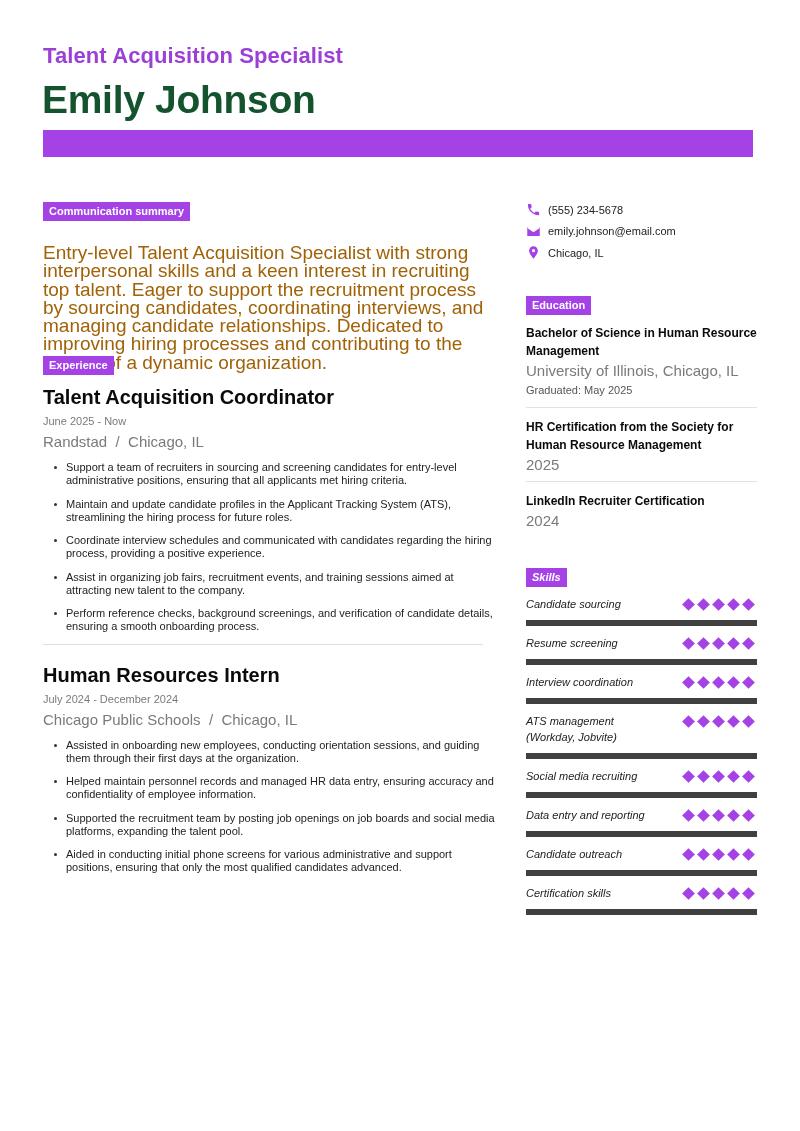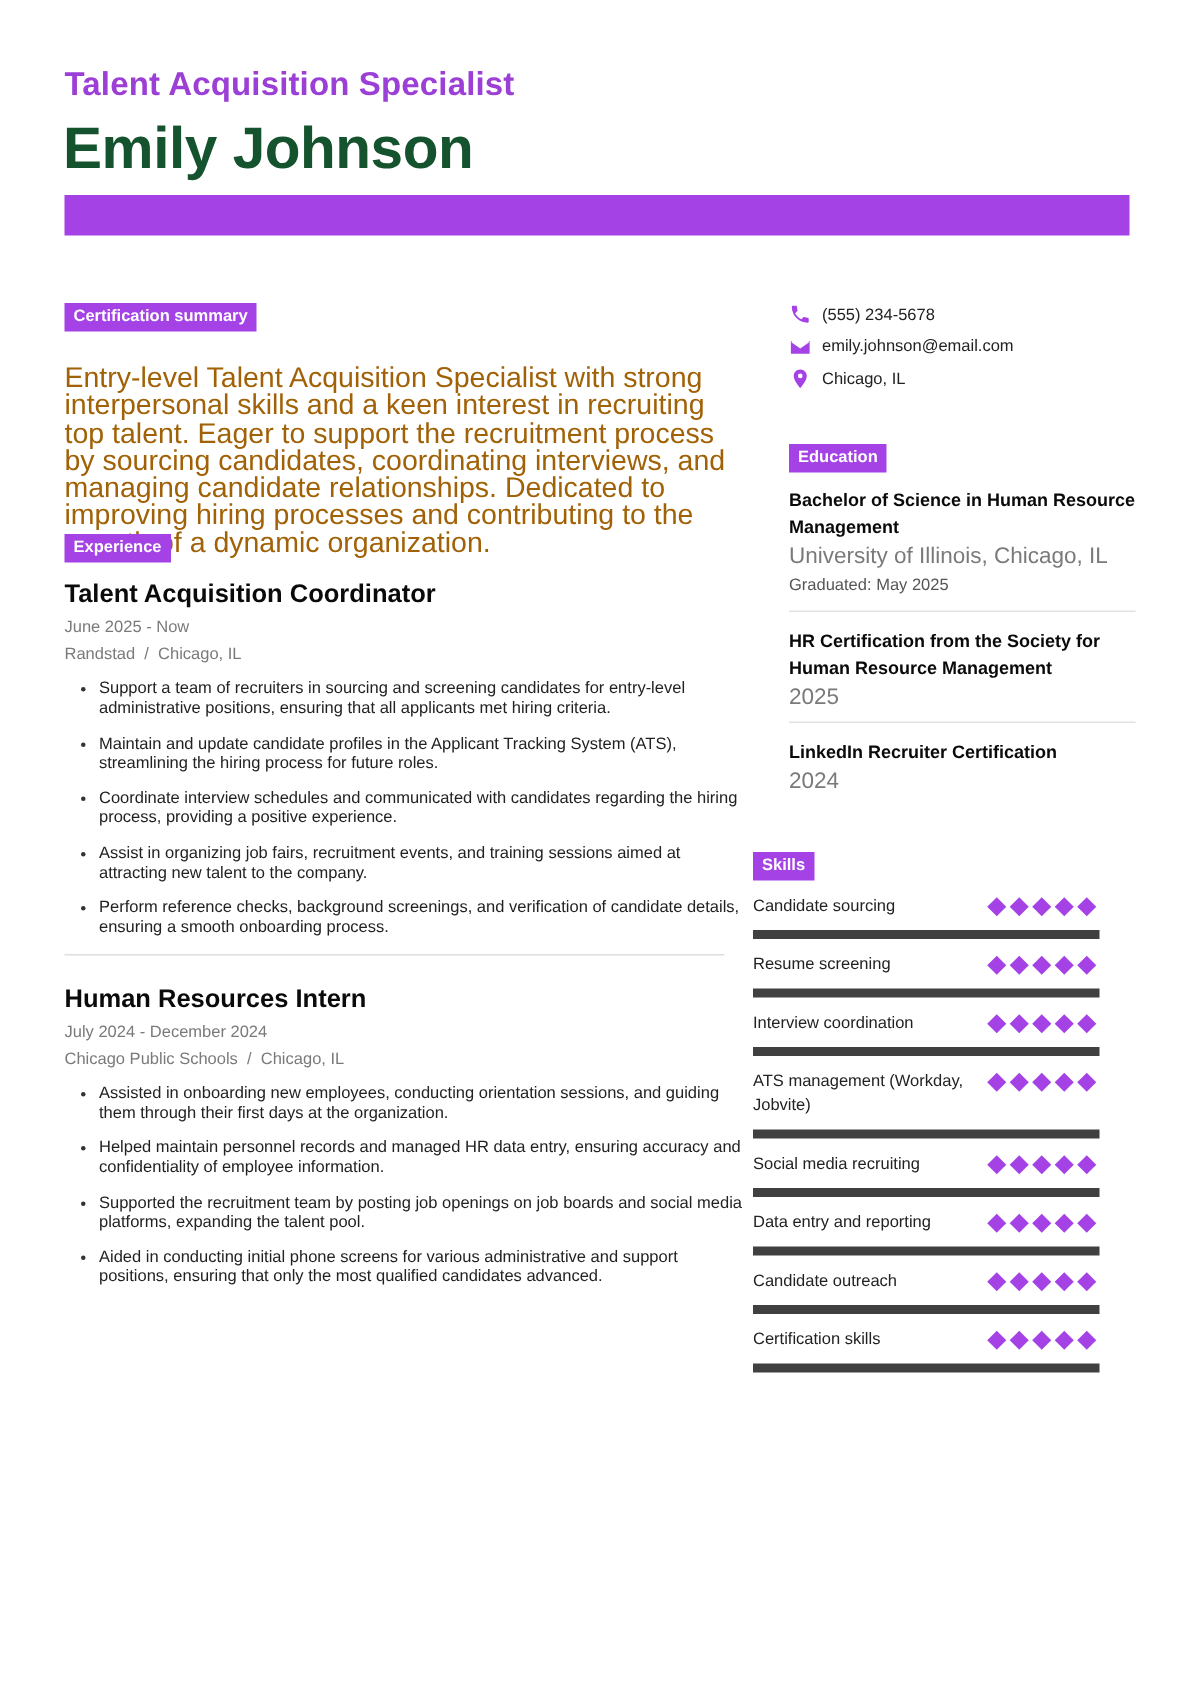--- a/index.html
+++ b/index.html
@@ -11,53 +11,53 @@
     .header-bar { position: absolute; left: 43px; top: 130px; width: 710px; height: 27px; }
 
     .tag { display: inline-block; color: #fff; font-size: 11px; font-weight: 700; padding: 2px 6px 3px 6px; line-height: 14px; }
 
     .left { position: absolute; left: 43px; top: 201px; width: 455px; }
     .right { position: absolute; left: 526px; top: 199px; width: 231px; }
 
     .summary-text { margin-top: 23px; font-size: 19px; line-height: 18.3px; color: #a16207; }
 
     .exp-section { position: absolute; left: 43px; top: 355px; width: 455px; }
-    .job-title { font-size: 17px; font-weight: 700; color: #0a0a0a; margin-top: 11px; }
+    .job-title { font-size: 20px; font-weight: 700; color: #0a0a0a; margin-top: 11px; }
     .job-meta { font-size: 11px; color: #7a7a7a; margin-top: 6px; }
-    .job-meta2 { font-size: 11px; color: #7a7a7a; margin-top: 6px; }
+    .job-meta2 { font-size: 15px; color: #7a7a7a; margin-top: 6px; }
     .bullets { list-style: none; margin-top: 11px; padding-left: 9px; }
     .bullets li { position: relative; padding-left: 14px; font-size: 11px; line-height: 13px; color: #222; margin-bottom: 10.5px; }
     .bullets li::before { content: ""; position: absolute; left: 2px; top: 5px; width: 3px; height: 3px; border-radius: 50%; background: #333; }
     .divider { height: 1px; background: #dedede; width: 440px; margin: 10px 0 19px 0; }
 
     .contact-row { display: flex; align-items: center; height: 21.5px; font-size: 11px; color: #222; }
     .contact-row svg { width: 15px; height: 15px; margin-right: 7px; flex: 0 0 auto; }
 
     .edu-section { margin-top: 31px; }
     .edu-item { padding: 10px 0 9px 0; border-bottom: 1px solid #e2e2e2; }
     .edu-item:last-child { border-bottom: none; }
     .edu-title { font-size: 12px; font-weight: 700; color: #0a0a0a; line-height: 18px; }
     .edu-sub { font-size: 15px; color: #7a7a7a; margin-top: 3px; line-height: 15px; }
     .edu-sub2 { font-size: 11px; color: #555; margin-top: 5px; line-height: 15px; }
 
-    .skills-section { position: absolute; left: 502px; top: 567px; width: 231px; }
+    .skills-section { position: absolute; left: 526px; top: 567px; width: 231px; font-style: italic; }
     .skill-row { display: flex; justify-content: space-between; align-items: flex-start; padding: 9px 0 8px 0; border-bottom: 6px solid #404040; }
     .skill-name { font-size: 11px; color: #222; line-height: 16px; max-width: 140px; }
     .dots { display: flex; gap: 4px; margin-top: 2px; margin-right: 3px; }
     .dot { width: 9px; height: 9px; transform: rotate(45deg); margin: 2px 1px; }
   </style>
 </head>
 <body>
 
 <div class="page-subtitle" style="color: rgb(155, 63, 214);">Talent Acquisition Specialist</div>
 <div class="page-name">Emily Johnson</div>
 <div class="header-bar accent-bg" style="background: rgb(164, 66, 230);"></div>
 
 <section class="left">
-  <span class="tag accent-bg" style="background: rgb(164, 66, 230);">Certification summary</span>
+  <span class="tag accent-bg" style="background: rgb(164, 66, 230);">Communication summary</span>
   <p class="summary-text">Entry-level Talent Acquisition Specialist with strong interpersonal skills and a keen interest in recruiting top talent. Eager to support the recruitment process by sourcing candidates, coordinating interviews, and managing candidate relationships. Dedicated to improving hiring processes and contributing to the growth of a dynamic organization.</p>
 </section>
 
 <section class="exp-section">
   <span class="tag accent-bg" style="background: rgb(164, 66, 230);">Experience</span>
 
   <div>
     <div class="job-title">Talent Acquisition Coordinator</div>
     <div class="job-meta">June 2025 - Now</div>
     <div class="job-meta2" style="white-space:pre;">Randstad  /  Chicago, IL</div>

